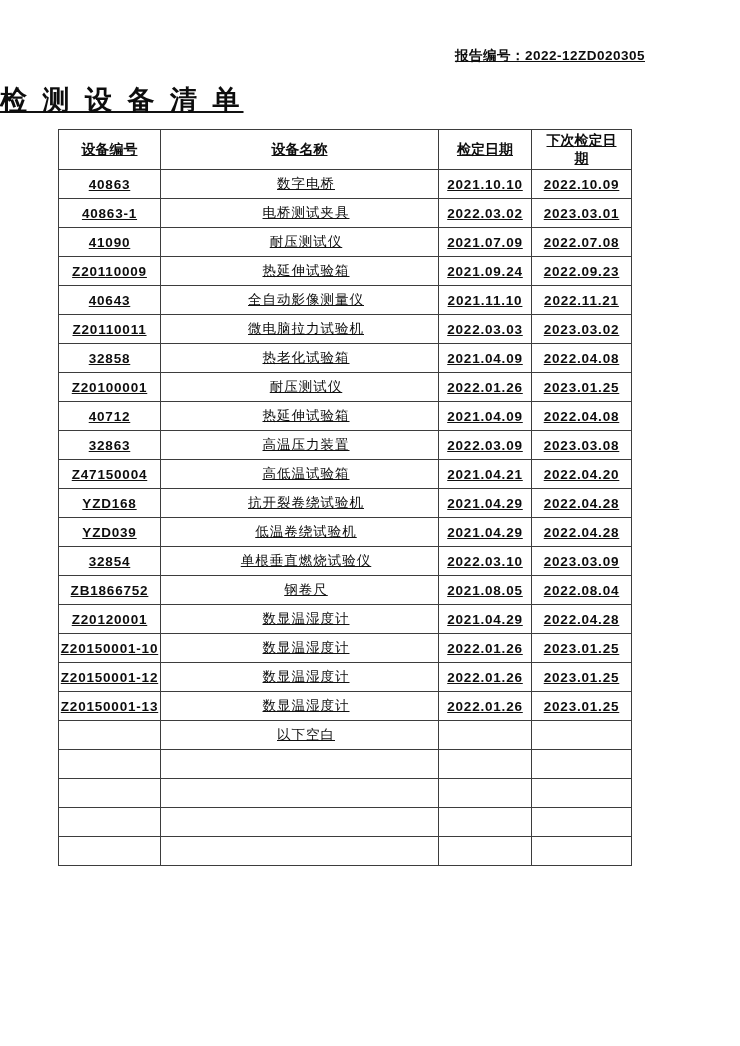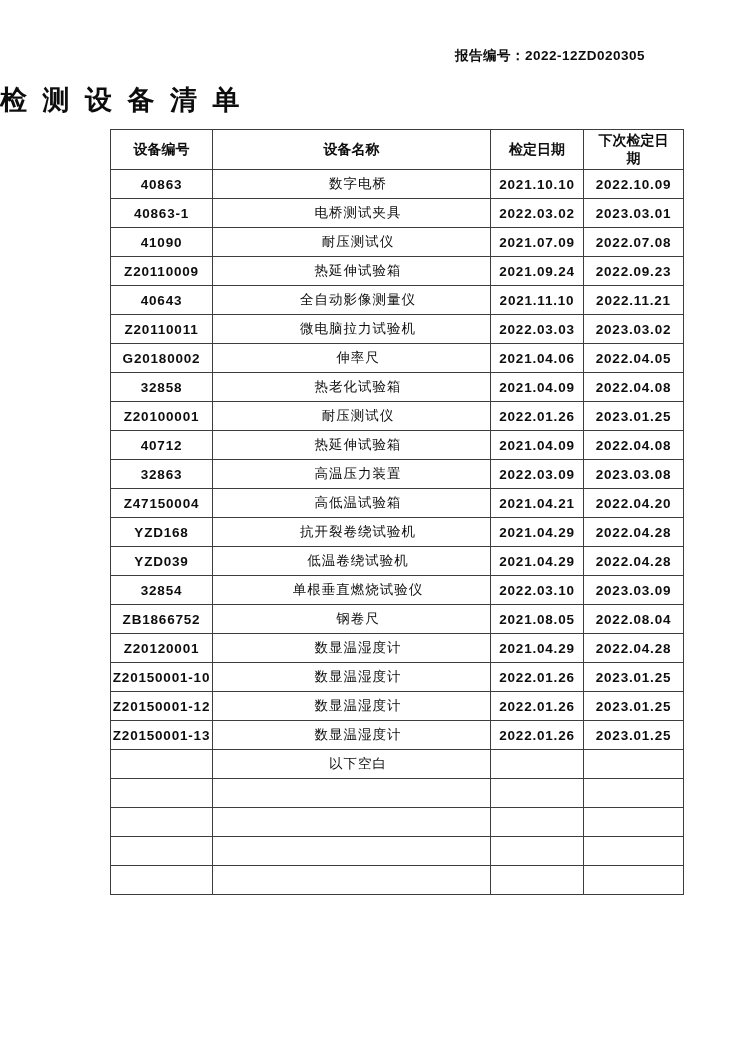--- a/index.html
+++ b/index.html
@@ -8,20 +8,21 @@
     background: #ffffff;
     font-family: "Liberation Sans", sans-serif;
     color: #111111;
   }
   .page {
     position: relative;
     width: 740px;
     height: 1046px;
     background: #ffffff;
     overflow: hidden;
+    text-decoration: underline;
   }
   .report-line {
     padding-top: 47px;
     padding-right: 95px;
     text-align: right;
     font-size: 13.5px;
     font-weight: 700;
     letter-spacing: 0.5px;
     color: #0d0d0d;
   }
@@ -29,21 +30,21 @@
     margin-top: 17px;
     text-align: left;
     font-size: 27px;
     font-weight: 700;
     letter-spacing: 4px;
     color: #0d0d0d;
     white-space: pre;
   }
   table.equipment {
     margin-top: 11px;
-    margin-left: 110px;
+    margin-left: 58px;
     width: 573px;
     border-collapse: collapse;
     table-layout: fixed;
   }
   table.equipment col.c1 { width: 102px; }
   table.equipment col.c2 { width: 278px; }
   table.equipment col.c3 { width: 93px; }
   table.equipment col.c4 { width: 100px; }
   table.equipment th,
   table.equipment td {
@@ -132,26 +133,20 @@
           <td class="num-cell">2021.11.10</td>
           <td class="num-cell">2022.11.21</td>
         </tr>
         <tr>
           <td class="num-cell">Z20110011</td>
           <td class="name-cell">微电脑拉力试验机</td>
           <td class="num-cell">2022.03.03</td>
           <td class="num-cell">2023.03.02</td>
         </tr>
         <tr>
-          <td class="num-cell">G20180002</td>
-          <td class="name-cell">伸率尺</td>
-          <td class="num-cell">2021.04.06</td>
-          <td class="num-cell">2022.04.05</td>
-        </tr>
-        <tr>
           <td class="num-cell">32858</td>
           <td class="name-cell">热老化试验箱</td>
           <td class="num-cell">2021.04.09</td>
           <td class="num-cell">2022.04.08</td>
         </tr>
         <tr>
           <td class="num-cell">Z20100001</td>
           <td class="name-cell">耐压测试仪</td>
           <td class="num-cell">2022.01.26</td>
           <td class="num-cell">2023.01.25</td>

